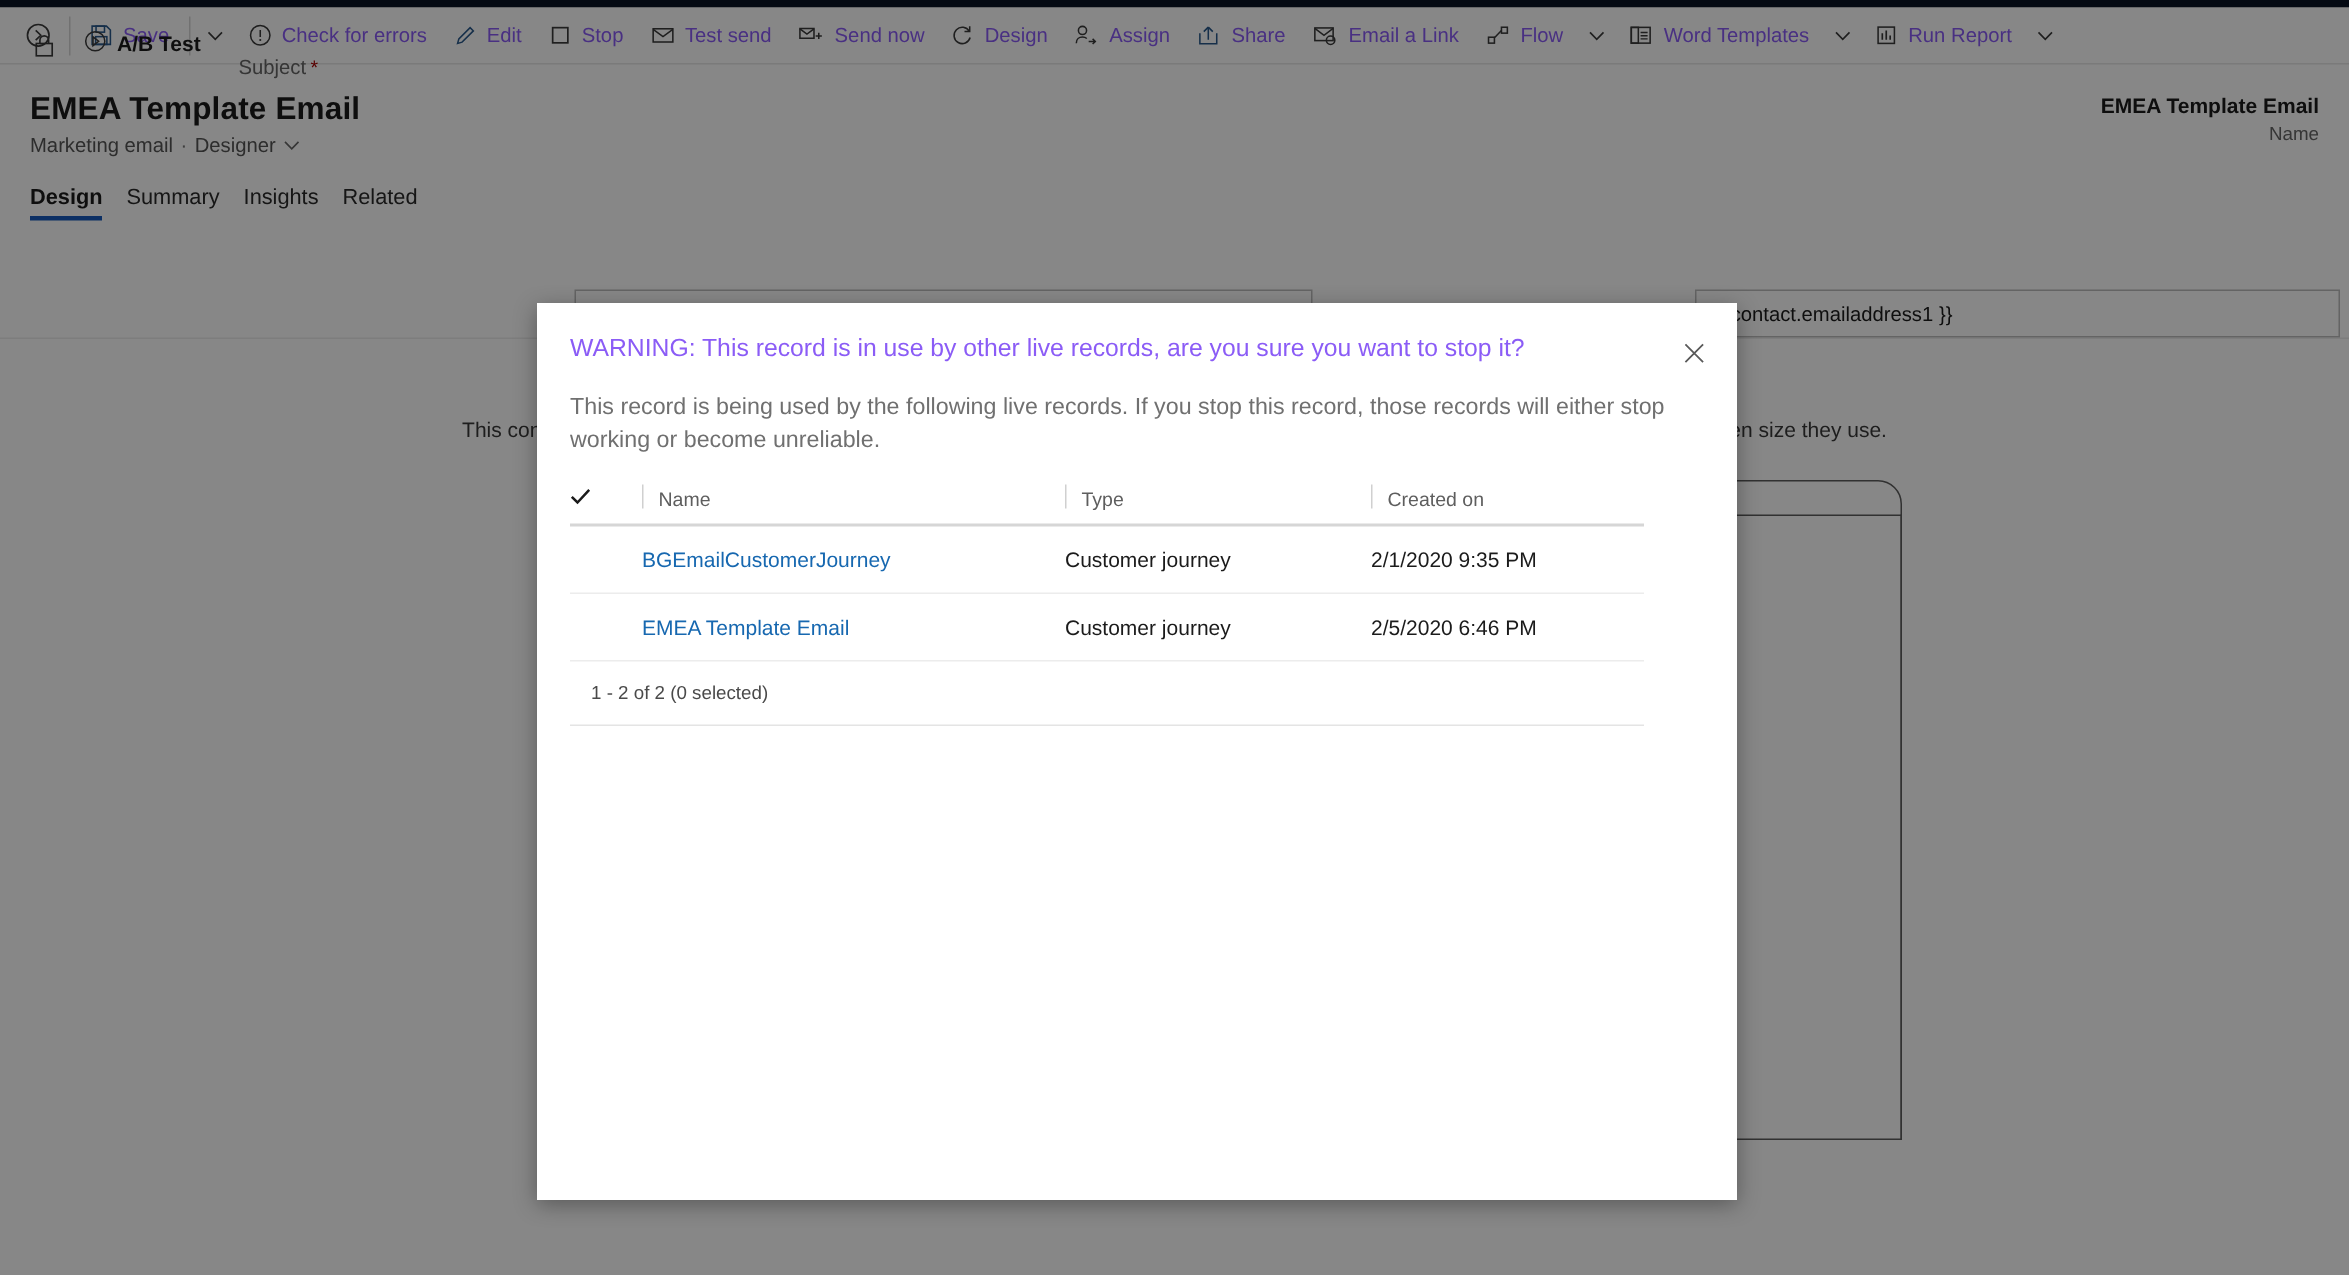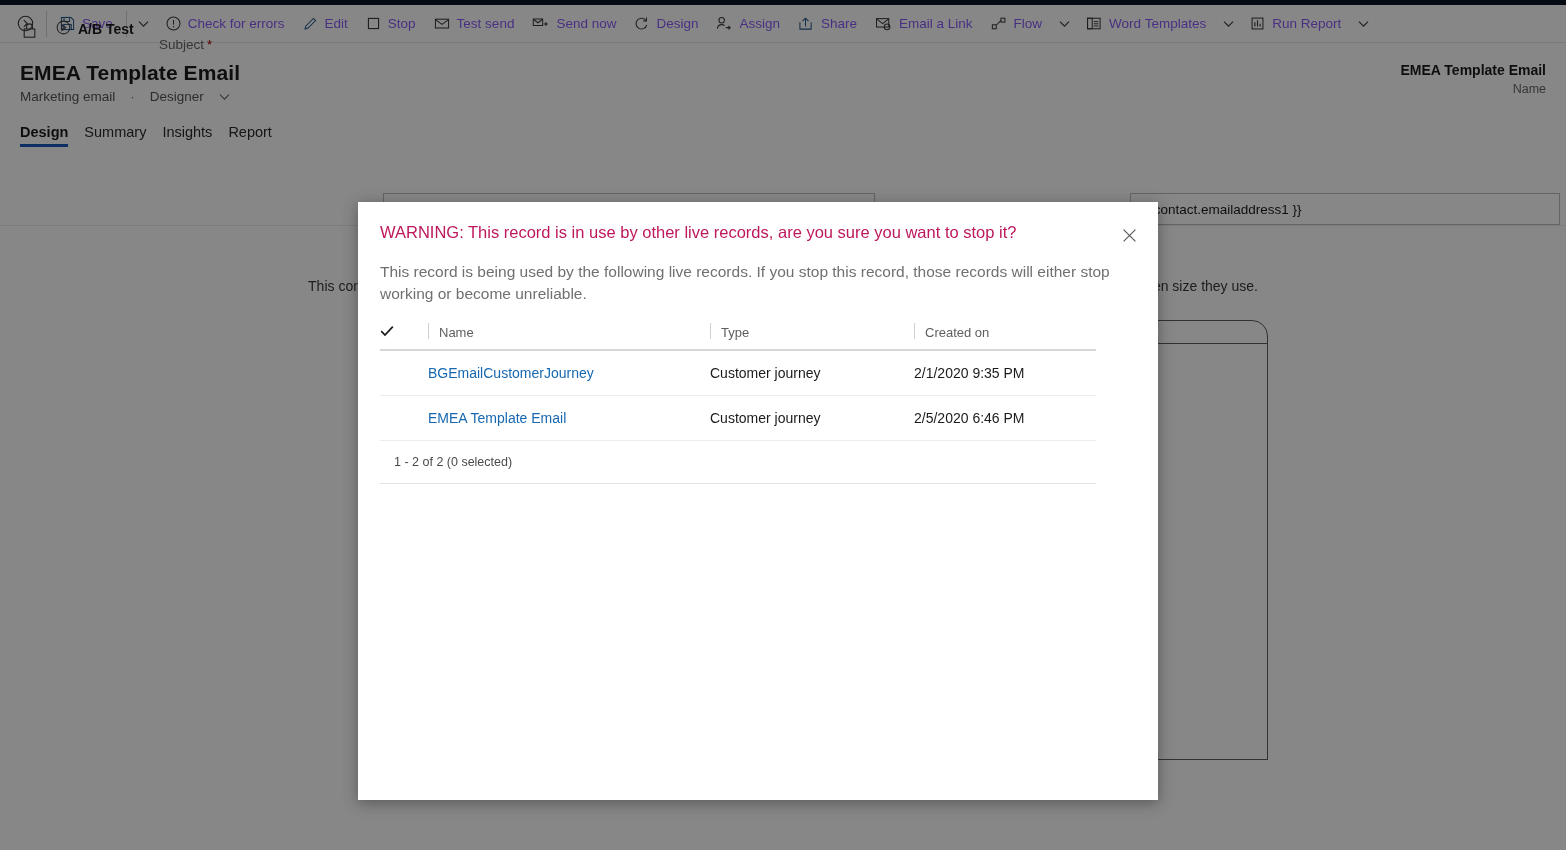--- a/index.html
+++ b/index.html
@@ -59,21 +59,21 @@
     width: 1566px; height: 120px;
     background: #ffffff;
   }
   .rec-title {
     position: absolute; left: 20px; top: 17px;
     font-size: 21px; font-weight: 600; color: #1b1b1b;
     letter-spacing: .1px;
   }
   .rec-sub {
     position: absolute; left: 20px; top: 45px;
-    font-size: 13.5px; color: #555; display: flex; align-items: center; gap: 15px;
+    font-size: 13.5px; color: #555; display: flex; align-items: center; gap: 5px;
   }
   .rec-sub .dot { color: #777; }
   .hdr-right {
     position: absolute; right: 20px; top: 18px; text-align: right;
   }
   .hdr-right .val { font-size: 14px; color: #1b1b1b; font-weight: 600; }
   .hdr-right .lbl { font-size: 12.5px; color: #666; margin-top: 4px; }
 
   .tabs {
     position: absolute; left: 20px; top: 80px;
@@ -155,21 +155,21 @@
     width: 800px; height: 598px;
     background: #ffffff;
     box-shadow: 0 3px 14px rgba(0,0,0,0.35);
     display: flex; flex-direction: column;
   }
   .dlg-title-row {
     position: relative;
     padding: 20px 24px 0 22px;
   }
   .dlg-title {
-    font-size: 16.5px; color: #be185d; line-height: 1.3;
+    font-size: 16.5px; color: #8b5cf6; line-height: 1.3;
     max-width: 700px;
   }
   .dlg-close {
     position: absolute; right: 16px; top: 20px;
     width: 26px; height: 26px;
     display: flex; align-items: center; justify-content: center;
     color: #5a5a5a;
   }
   .dlg-body { padding: 18px 22px 0 22px; }
   .dlg-desc {
@@ -420,21 +420,21 @@
 
     <div class="hdr-right">
       <div class="val">EMEA Template Email</div>
       <div class="lbl">Name</div>
     </div>
 
     <div class="tabs">
       <div class="tab active">Design</div>
       <div class="tab">Summary</div>
       <div class="tab">Insights</div>
-      <div class="tab">Report</div>
+      <div class="tab">Related</div>
     </div>
   </div>
 
   <div class="designer-strip"></div>
 
   <div class="lock-ico">
     <svg width="15" height="17" viewBox="0 0 15 17">
         <rect x="2.2" y="7" width="10.6" height="8.2" fill="none" stroke="#3b3b3b" stroke-width="1.1"></rect>
         <path d="M4.6 7V4.8a2.9 2.9 0 0 1 5.8 0V7" fill="none" stroke="#3b3b3b" stroke-width="1.1"></path>
       </svg>

